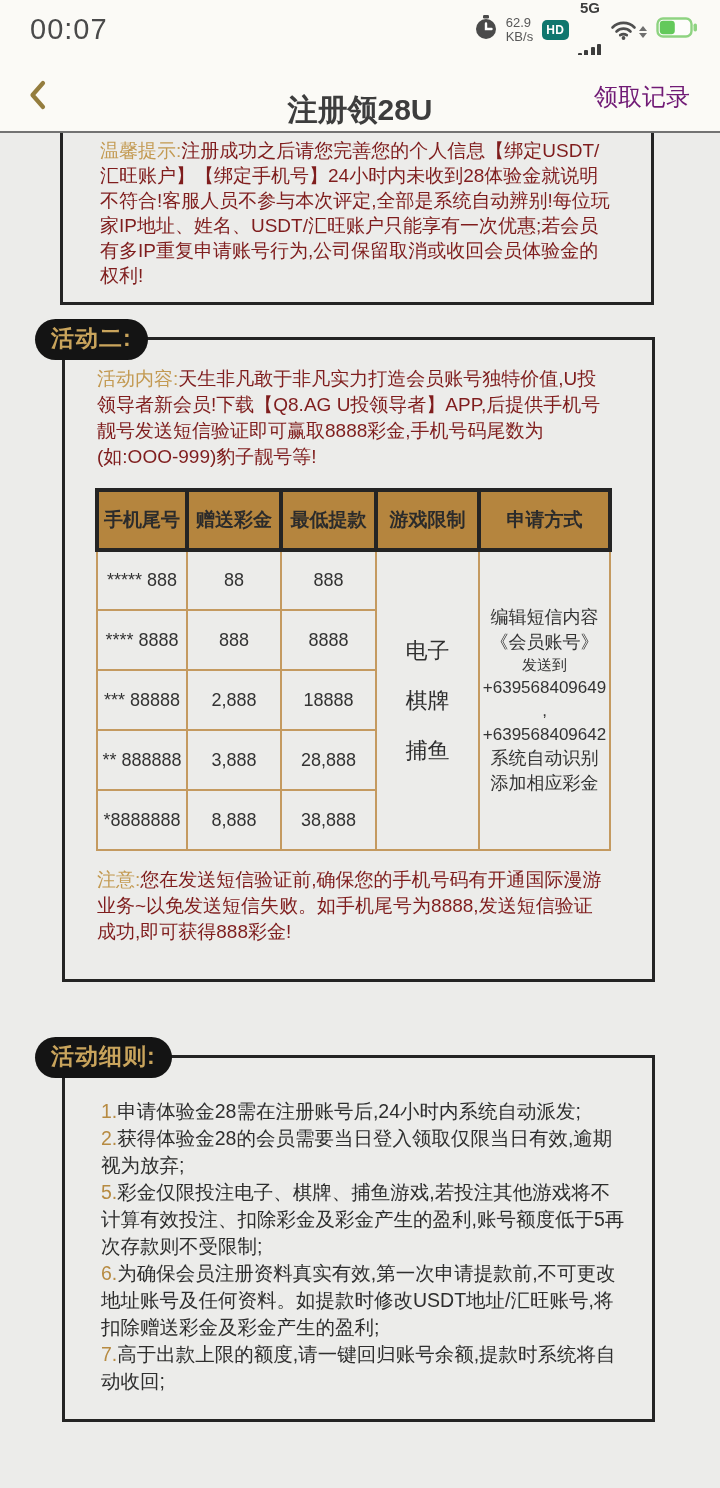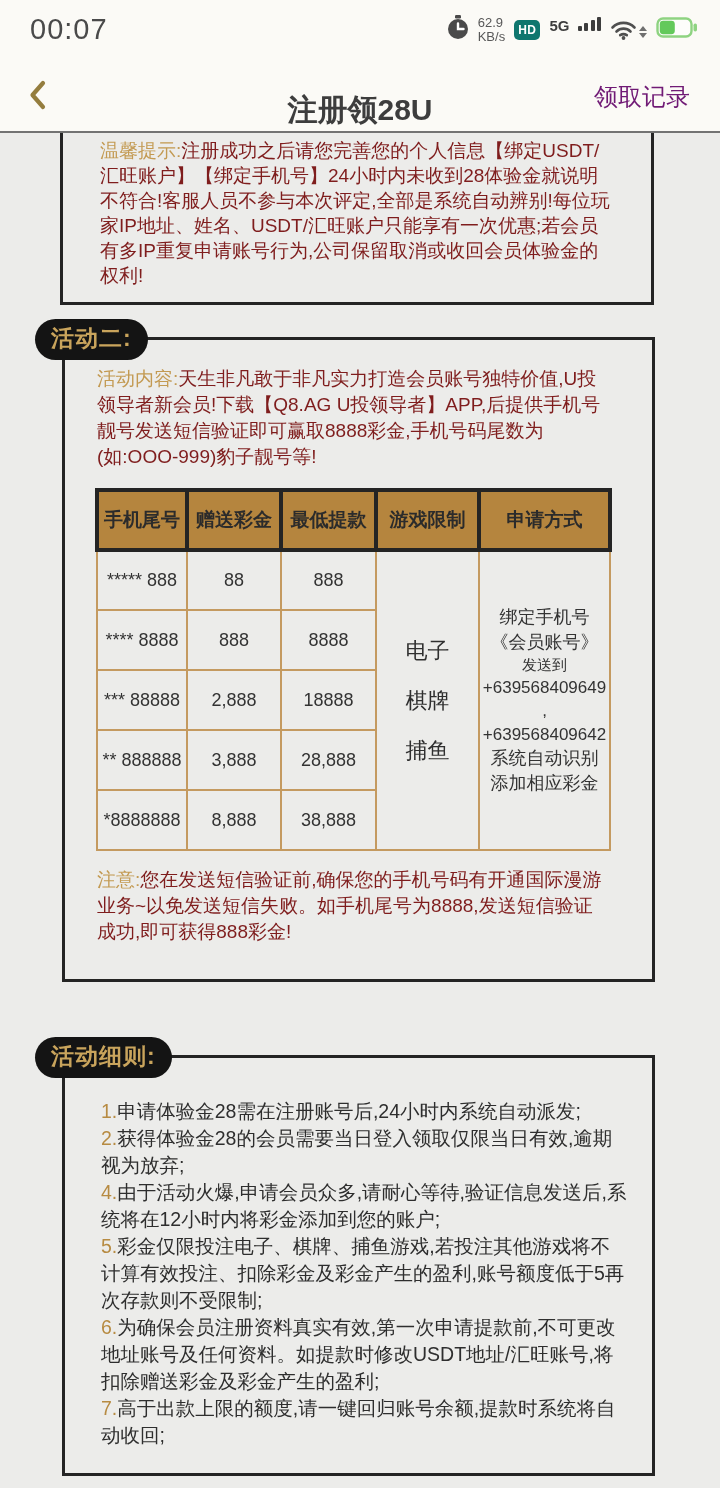--- a/index.html
+++ b/index.html
@@ -14,21 +14,21 @@
   .status-bar{
     height:55px; background:#fbfaf6; display:flex; align-items:center;
     justify-content:space-between; padding:4px 22px 0 30px;
   }
   .time{ font-size:29px; color:#4a4a4a; font-weight:500; letter-spacing:1px; }
   .status-icons{ display:flex; align-items:center; gap:9px; }
   .speed{ display:flex; flex-direction:column; line-height:1.05; color:#585858;
           font-size:13px; text-align:left; }
   .hd-badge{ background:#0f766e; color:#fff; font-size:12px; font-weight:700;
              border-radius:5px; padding:3px 4px; letter-spacing:.5px; }
-  .signal{ display:flex; align-items:flex-start; gap:7px; }
+  .signal{ display:flex; align-items:flex-end; gap:20px;flex-direction:column; }
   .signal .net-type{ font-size:15px; color:#3d3d3d; font-weight:600;
                      margin-bottom:8px; margin-right:1px;}
   .bars{ display:flex; align-items:flex-end; gap:2.5px; padding-bottom:3px;}
   .bars i{ display:block; width:4px; background:#3d3d3d; border-radius:1px; }
   .wifi-wrap{ display:flex; align-items:flex-end; gap:2px; }
   .updown{ display:flex; flex-direction:column; gap:2px; padding-bottom:2px; }
   .tri-up{ width:0;height:0;border-left:4px solid transparent;border-right:4px solid transparent;
            border-bottom:5px solid #6f6f6f; }
   .tri-down{ width:0;height:0;border-left:4px solid transparent;border-right:4px solid transparent;
              border-top:5px solid #6f6f6f; }
@@ -169,21 +169,21 @@
           <tr>
             <td>***** 888</td>
             <td>88</td>
             <td>888</td>
             <td rowspan="5" class="game-limit">
               <div>电子</div>
               <div>棋牌</div>
               <div>捕鱼</div>
             </td>
             <td rowspan="5" class="apply-cell">
-              <div>绑定手机号</div>
+              <div>编辑短信内容</div>
               <div>《会员账号》</div>
               <div class="small">发送到</div>
               <div class="phone">+639568409649 ,</div>
               <div class="phone">+639568409642</div>
               <div>系统自动识别</div>
               <div>添加相应彩金</div>
             </td>
           </tr>
           <tr>
             <td>**** 8888</td>
@@ -212,21 +212,20 @@
         <span class="gold-label">注意:</span><span class="body-text">您在发送短信验证前,确保您的手机号码有开通国际漫游业务~以免发送短信失败。如手机尾号为8888,发送短信验证成功,即可获得888彩金!</span>
       </p>
     </div>
   </div>
 
   <div class="section sec3">
     <span class="badge">活动细则:</span>
     <div class="box box3">
       <p class="rule"><span class="num">1.</span><span>申请体验金28需在注册账号后,24小时内系统自动派发;</span></p>
       <p class="rule"><span class="num">2.</span><span>获得体验金28的会员需要当日登入领取仅限当日有效,逾期视为放弃;</span></p>
-      <p class="rule"><span class="num">4.</span><span>由于活动火爆,申请会员众多,请耐心等待,验证信息发送后,系统将在12小时内将彩金添加到您的账户;</span></p>
       <p class="rule"><span class="num">5.</span><span>彩金仅限投注电子、棋牌、捕鱼游戏,若投注其他游戏将不计算有效投注、扣除彩金及彩金产生的盈利,账号额度低于5再次存款则不受限制;</span></p>
       <p class="rule"><span class="num">6.</span><span>为确保会员注册资料真实有效,第一次申请提款前,不可更改地址账号及任何资料。如提款时修改USDT地址/汇旺账号,将扣除赠送彩金及彩金产生的盈利;</span></p>
       <p class="rule"><span class="num">7.</span><span>高于出款上限的额度,请一键回归账号余额,提款时系统将自动收回;</span></p>
 
     </div>
   </div>
 
 </div>
 
 </body></html>

